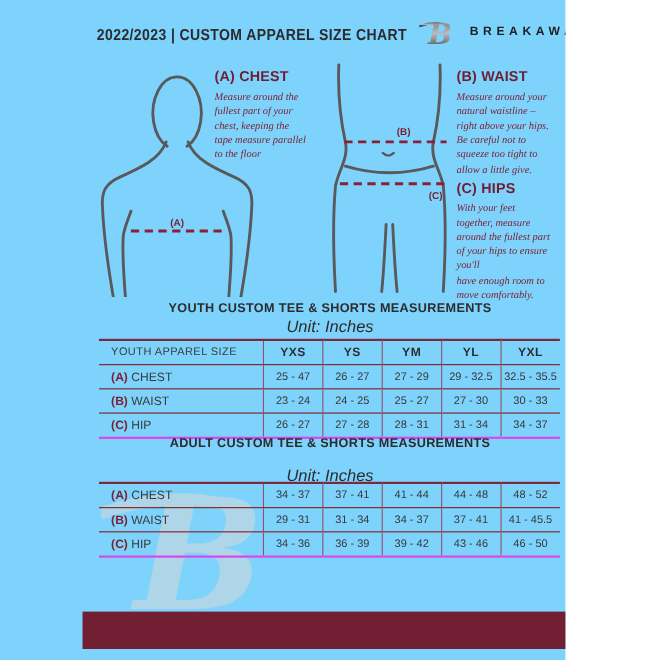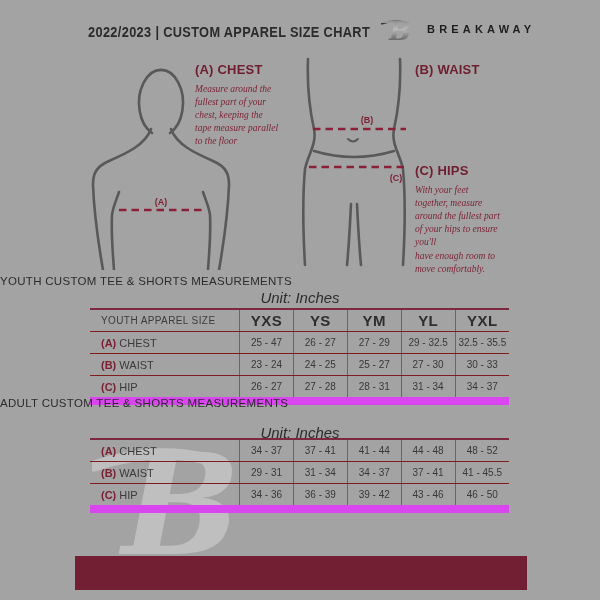--- a/index.html
+++ b/index.html
@@ -1,18 +1,18 @@
 <!DOCTYPE html>
 <html><head>
 <meta charset="utf-8">
 <style>
   html,body{margin:0;padding:0;}
   .page{
-    position:relative; width:600px; height:600px;
-    background:#a3a3a3; overflow:hidden;
+    position:relative; width:514px; height:600px;
+    background:#7dd3fc; overflow:hidden;
     font-family:"Liberation Sans", sans-serif;
   }
   
   .header-title{
     position:absolute; left:88px; top:24px;
     font-size:14.5px; font-weight:700; letter-spacing:0.4px;
     color:#2b2b2d; white-space:nowrap;
     transform:scaleX(0.88); transform-origin:left center;
   }
   .brand{position:absolute; left:381px; top:14px; display:flex; align-items:center;}
@@ -29,43 +29,43 @@
   }
   .meas-block p{
     margin:6px 0 0 0; font-size:9.5px; font-style:italic; color:#7d2336;
     line-height:1.38; white-space:pre-line;font-family:Liberation Serif, serif;
   }
   .block-a{left:195px; top:62px; width:102px;}
   .block-b{left:415px; top:62px; width:118px;}
   .block-c{left:415px; top:163px; width:118px;}
   
   .sec-title{
-    position:absolute; left:0; width:600px; 
-    font-size:11.5px; font-weight:400; letter-spacing:0.3px; color:#2c2c2e; z-index:1;
+    position:absolute; left:0; width:600px; text-align:center;
+    font-size:11.5px; font-weight:700; letter-spacing:0.3px; color:#2c2c2e; z-index:1;
   }
   .sec-unit{
     position:absolute; left:0; width:600px; text-align:center;
     font-size:15px; font-style:italic; color:#2c2c2e; z-index:1;
   }
   .t1-title{top:275px;} .t1-unit{top:289px;}
   .t2-title{top:397px;} .t2-unit{top:424px;}
   .table-wrap{position:absolute; left:90px; z-index:1;}
   .tw1{top:308px;} .tw2{top:438px;}
   table.size-table{border-collapse:collapse; table-layout:fixed; width:419px; background:transparent;}
   table.size-table td{
     border-left:1px solid #925166; border-top:1px solid #925166; border-bottom:1px solid #7f1d1d;
     height:21px; padding:0; vertical-align:middle;
     font-size:10px; color:#38383a; text-align:center;
   }
   table.size-table td:first-child{border-left:none; width:138px; text-align:left; padding-left:11px;}
   table.size-table td:last-child{border-right:none;}
   table.size-table tr:first-child td{border-top:2px solid #7c2940;}
-  table.size-table tr:last-child td{border-bottom:8px solid #d946ef;}
+  table.size-table tr:last-child td{border-bottom:2px solid #d946ef;}
   table.size-table tr.head-row td{font-size:10px; color:#3c3c3e; letter-spacing:0.4px;}
-  table.size-table tr.head-row td.size-col{font-weight:700; font-size:15px; color:#2e2e30;}
+  table.size-table tr.head-row td.size-col{font-weight:700; font-size:11px; color:#2e2e30;}
   table.size-table td.row-label{font-size:11px; color:#3a3a3c;}
   .row-key{font-weight:700; color:#7b1f33;}
   
   .watermark{position:absolute; left:92px; top:424px; z-index:0; opacity:0.55;}
   .footer-bar{
     position:absolute; left:75px; top:556px; width:452px; height:34px;
     background:#721e33;
   }
 </style>
 </head>
@@ -120,20 +120,26 @@
   <div class="meas-block block-a">
     <h3>(A) CHEST</h3>
     <p>Measure around the
 fullest part of your
 chest, keeping the
 tape measure parallel
 to the floor</p>
   </div>
   <div class="meas-block block-b">
     <h3>(B) WAIST</h3>
+    <p>Measure around your
+natural waistline –
+right above your hips.
+Be careful not to
+squeeze too tight to
+allow a little give.</p>
   </div>
   <div class="meas-block block-c">
     <h3>(C) HIPS</h3>
     <p>With your feet
 together, measure
 around the fullest part
 of your hips to ensure
 you'll
 have enough room to
 move comfortably.</p>

